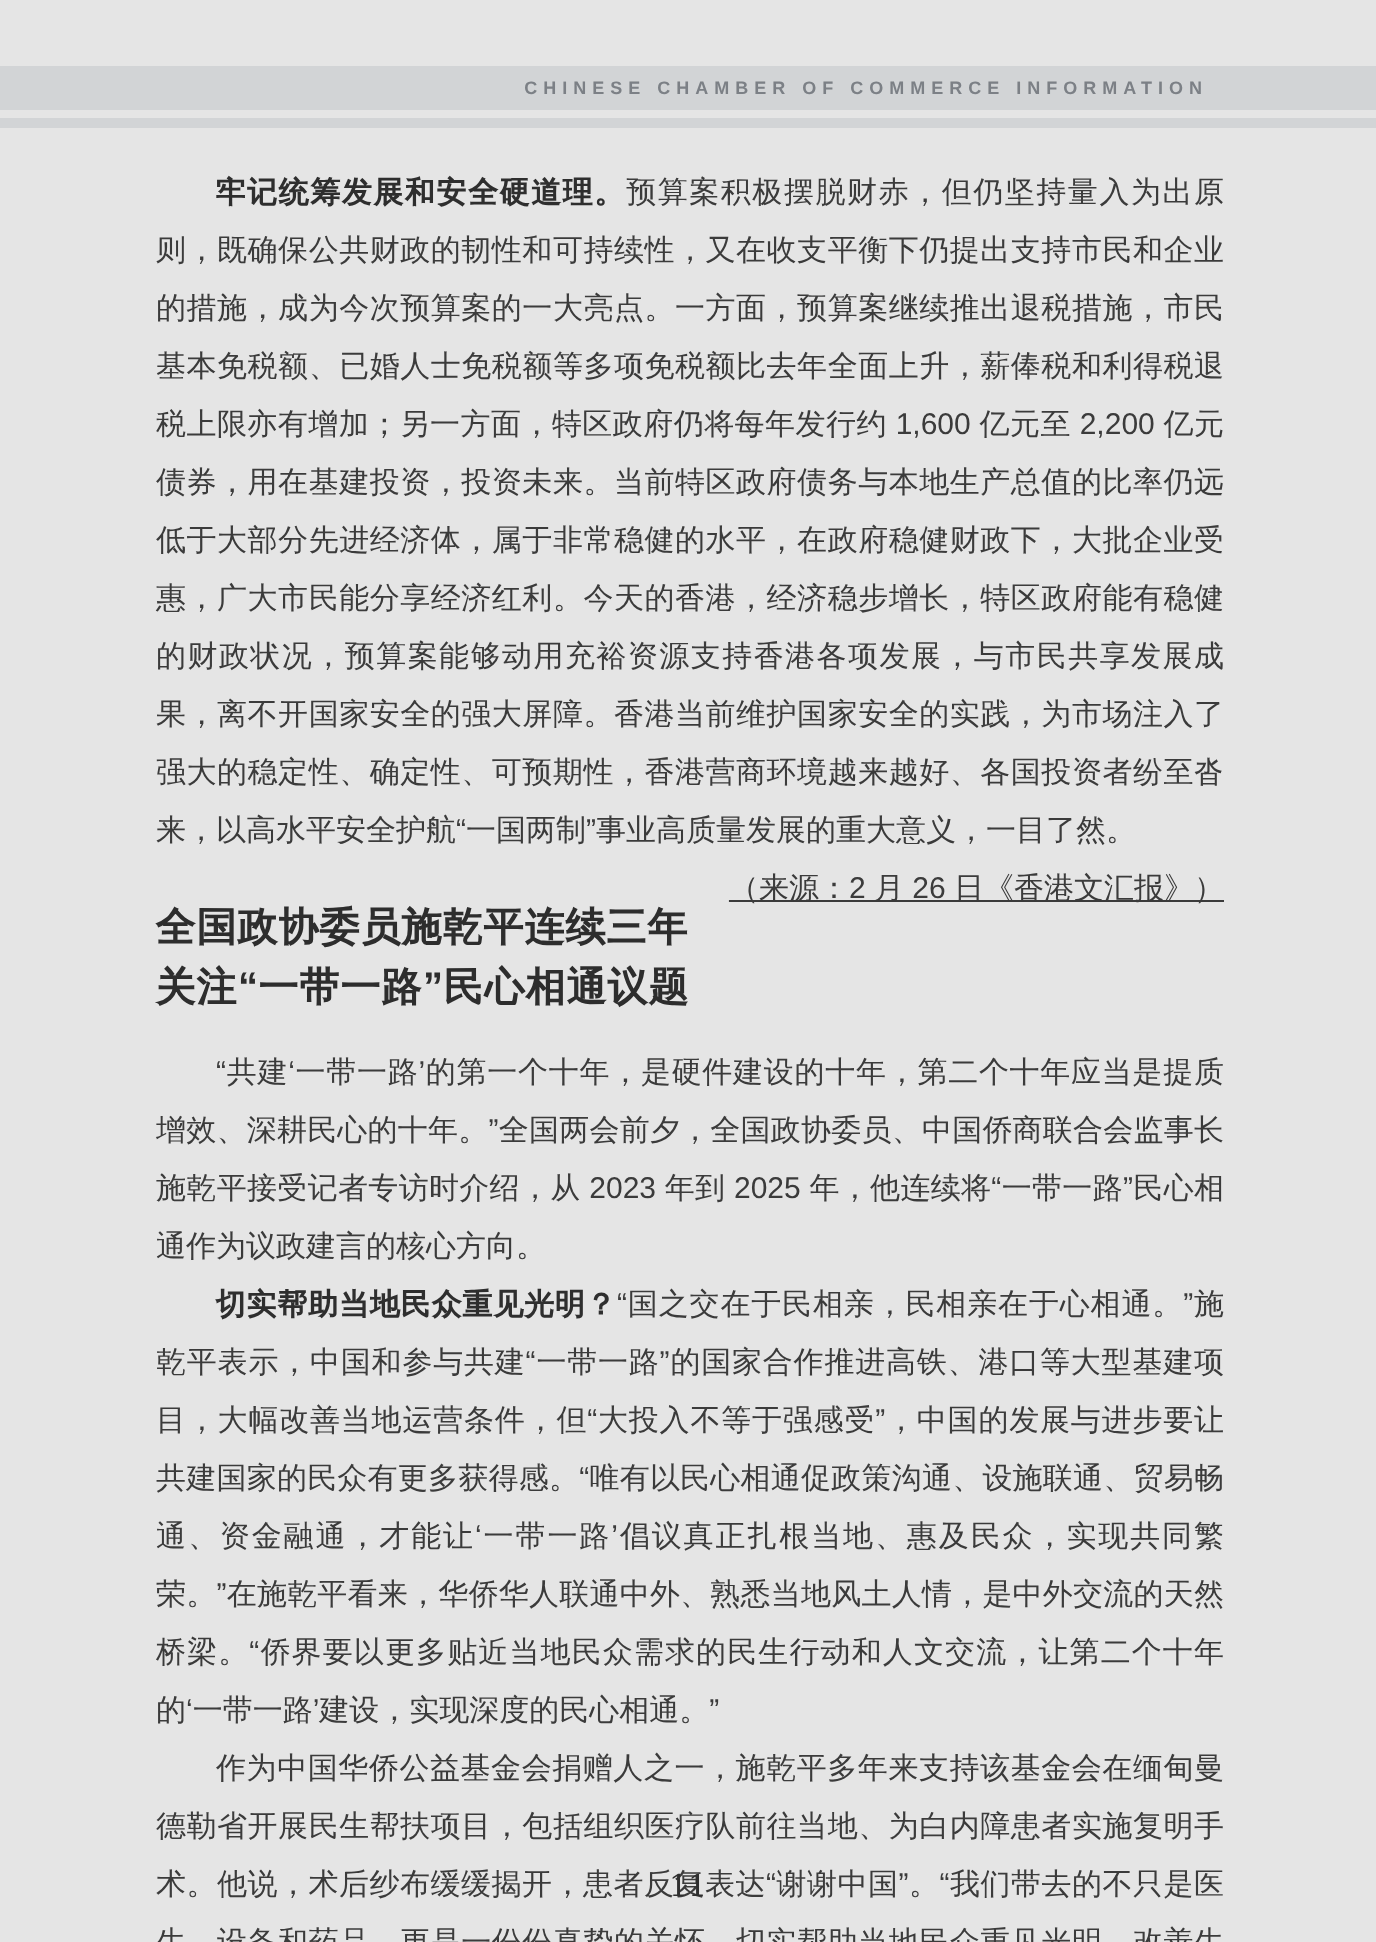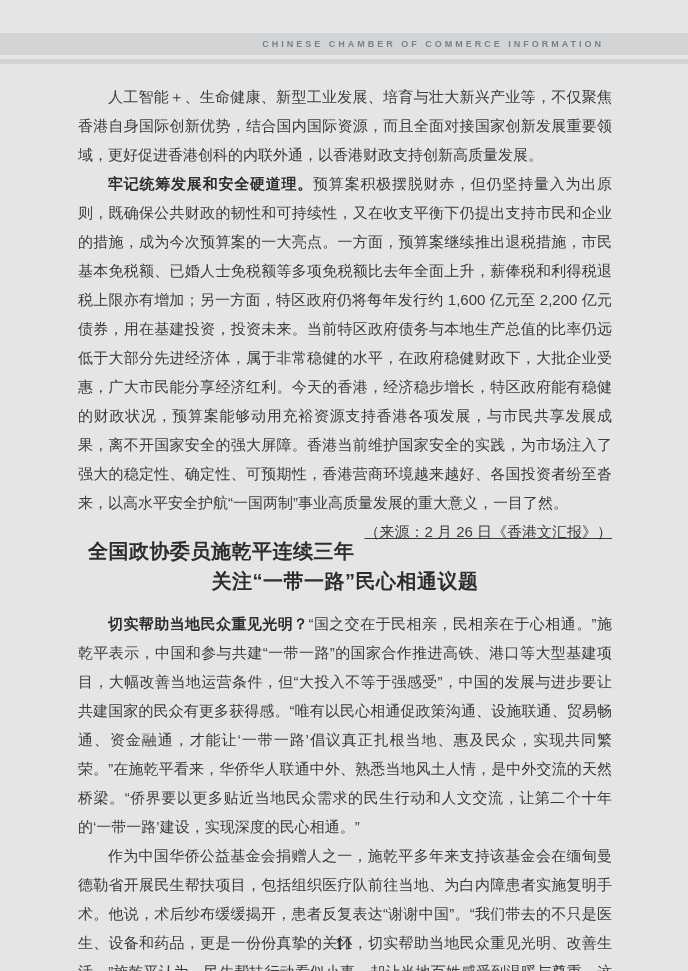--- a/index.html
+++ b/index.html
@@ -63,21 +63,21 @@
     color: #2e2e2e;
   }
   .source {
     float: right;
     text-indent: 0;
     text-decoration: underline;
   }
   .article-title {
     font-size: 20px;
     font-weight: bold;
-    text-align: center;
+    text-align: left;
     text-indent: 0;
     color: #2d2d2d;
     letter-spacing: 0.5px;
     margin: 19px 0 13px 0;
     line-height: 30px;
   }
   
   .footer {
     position: absolute;
     bottom: 18px;
@@ -98,26 +98,26 @@
 
   <div class="header">
     <div class="band-main">
       <span class="band-text">CHINESE CHAMBER OF COMMERCE INFORMATION</span>
     </div>
     <div class="band-thin"></div>
   </div>
 
   <div class="content">
 
-    <p class="body-p">人工智能＋、生命健康、新型工业发展、培育与壮大新兴产业等，不仅聚焦香港自身国际创新优势，结合国内国际资源，而且全面对接国家创新发展重要领域，更好促进香港创科的内联外通，以香港财政支持创新高质量发展。</p>
 
     <p class="body-p"><b>牢记统筹发展和安全硬道理。</b><span>预算案积极摆脱财赤，但仍坚持量入为出原则，既确保公共财政的韧性和可持续性，又在收支平衡下仍提出支持市民和企业的措施，成为今次预算案的一大亮点。一方面，预算案继续推出退税措施，市民基本免税额、已婚人士免税额等多项免税额比去年全面上升，薪俸税和利得税退税上限亦有增加；另一方面，特区政府仍将每年发行约 1,600 亿元至 2,200 亿元债券，用在基建投资，投资未来。当前特区政府债务与本地生产总值的比率仍远低于大部分先进经济体，属于非常稳健的水平，在政府稳健财政下，大批企业受惠，广大市民能分享经济红利。今天的香港，经济稳步增长，特区政府能有稳健的财政状况，预算案能够动用充裕资源支持香港各项发展，与市民共享发展成果，离不开国家安全的强大屏障。香港当前维护国家安全的实践，为市场注入了强大的稳定性、确定性、可预期性，香港营商环境越来越好、各国投资者纷至沓来，以高水平安全护航“一国两制”事业高质量发展的重大意义，一目了然。</span><span class="source">（来源：2 月 26 日《香港文汇报》）</span></p>
 
     <h1 class="article-title">全国政协委员施乾平连续三年关注“一带一路”民心相通议题</h1>
 
+    <p class="body-p">“共建‘一带一路’的第一个十年，是硬件建设的十年，第二个十年应当是提质增效、深耕民心的十年。”全国两会前夕，全国政协委员、中国侨商联合会监事长施乾平接受记者专访时介绍，从 2023 年到 2025 年，他连续将“一带一路”民心相通作为议政建言的核心方向。</p>
 
     <p class="body-p"><b>切实帮助当地民众重见光明？</b><span>“国之交在于民相亲，民相亲在于心相通。”施乾平表示，中国和参与共建“一带一路”的国家合作推进高铁、港口等大型基建项目，大幅改善当地运营条件，但“大投入不等于强感受”，中国的发展与进步要让共建国家的民众有更多获得感。“唯有以民心相通促政策沟通、设施联通、贸易畅通、资金融通，才能让‘一带一路’倡议真正扎根当地、惠及民众，实现共同繁荣。”在施乾平看来，华侨华人联通中外、熟悉当地风土人情，是中外交流的天然桥梁。“侨界要以更多贴近当地民众需求的民生行动和人文交流，让第二个十年的‘一带一路’建设，实现深度的民心相通。”</span></p>
 
     <p class="body-p">作为中国华侨公益基金会捐赠人之一，施乾平多年来支持该基金会在缅甸曼德勒省开展民生帮扶项目，包括组织医疗队前往当地、为白内障患者实施复明手术。他说，术后纱布缓缓揭开，患者反复表达“谢谢中国”。“我们带去的不只是医生、设备和药品，更是一份份真挚的关怀，切实帮助当地民众重见光明、改善生活。”施乾平认为，民生帮扶行动看似小事，却让当地百姓感受到温暖与尊重。这些被点亮生活的人，会成为讲述中国善意的“温暖火种”，为“一带一路”建设的长远发展凝聚更多民心力量。“民生‘软投入’与基建‘硬</p>
 
   </div>
 
   <div class="footer">
     <span class="page-number">11</span>
   </div>

